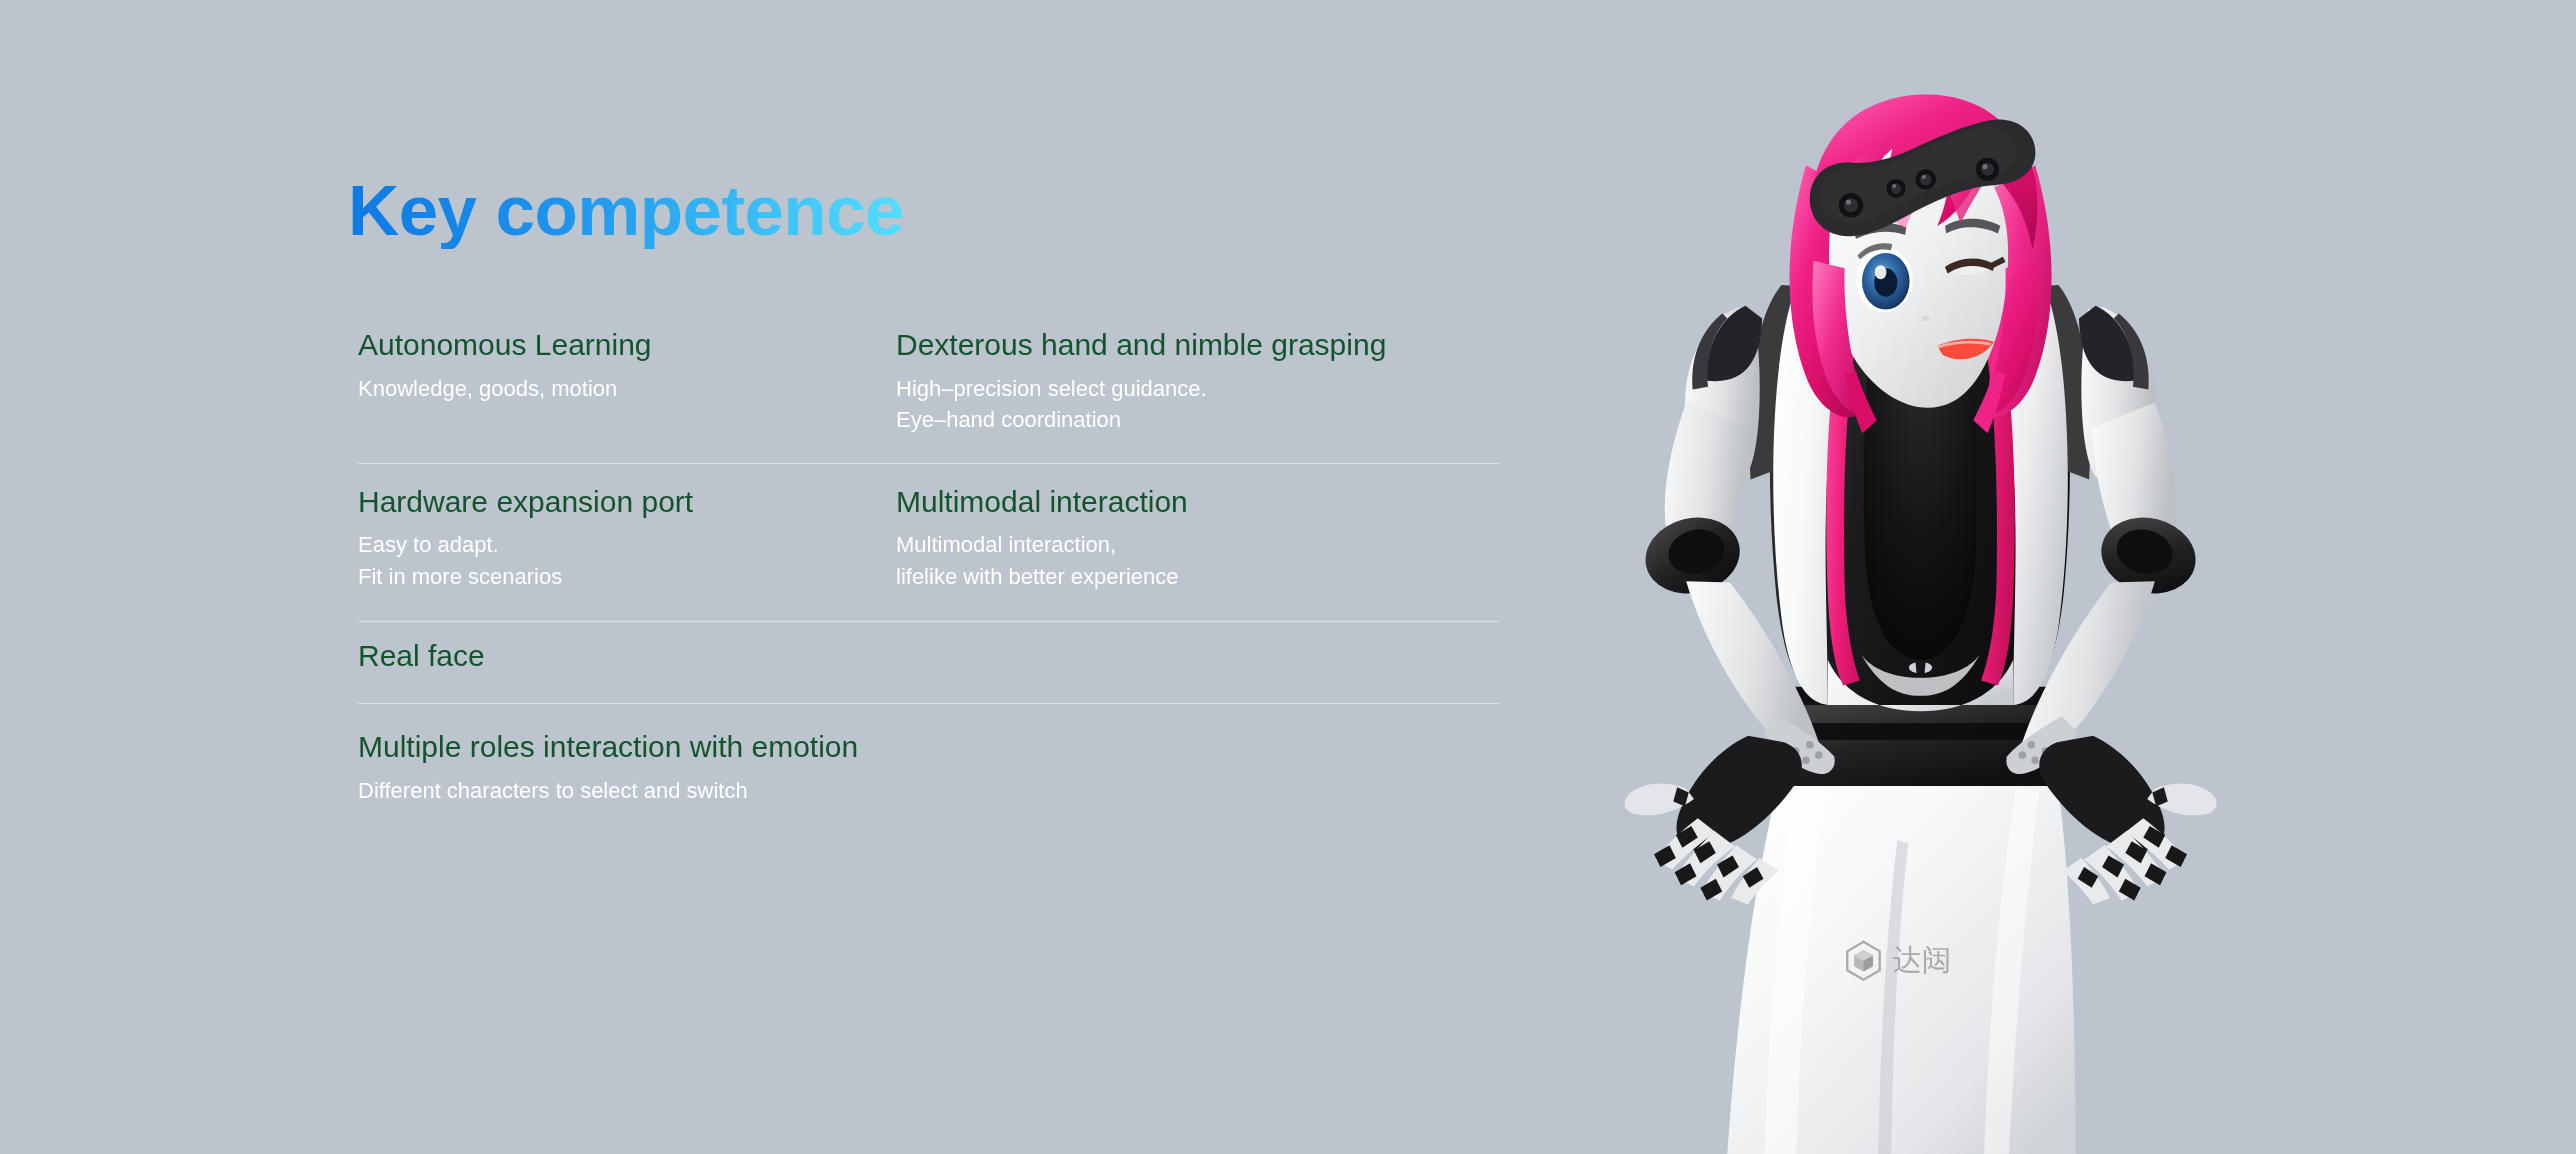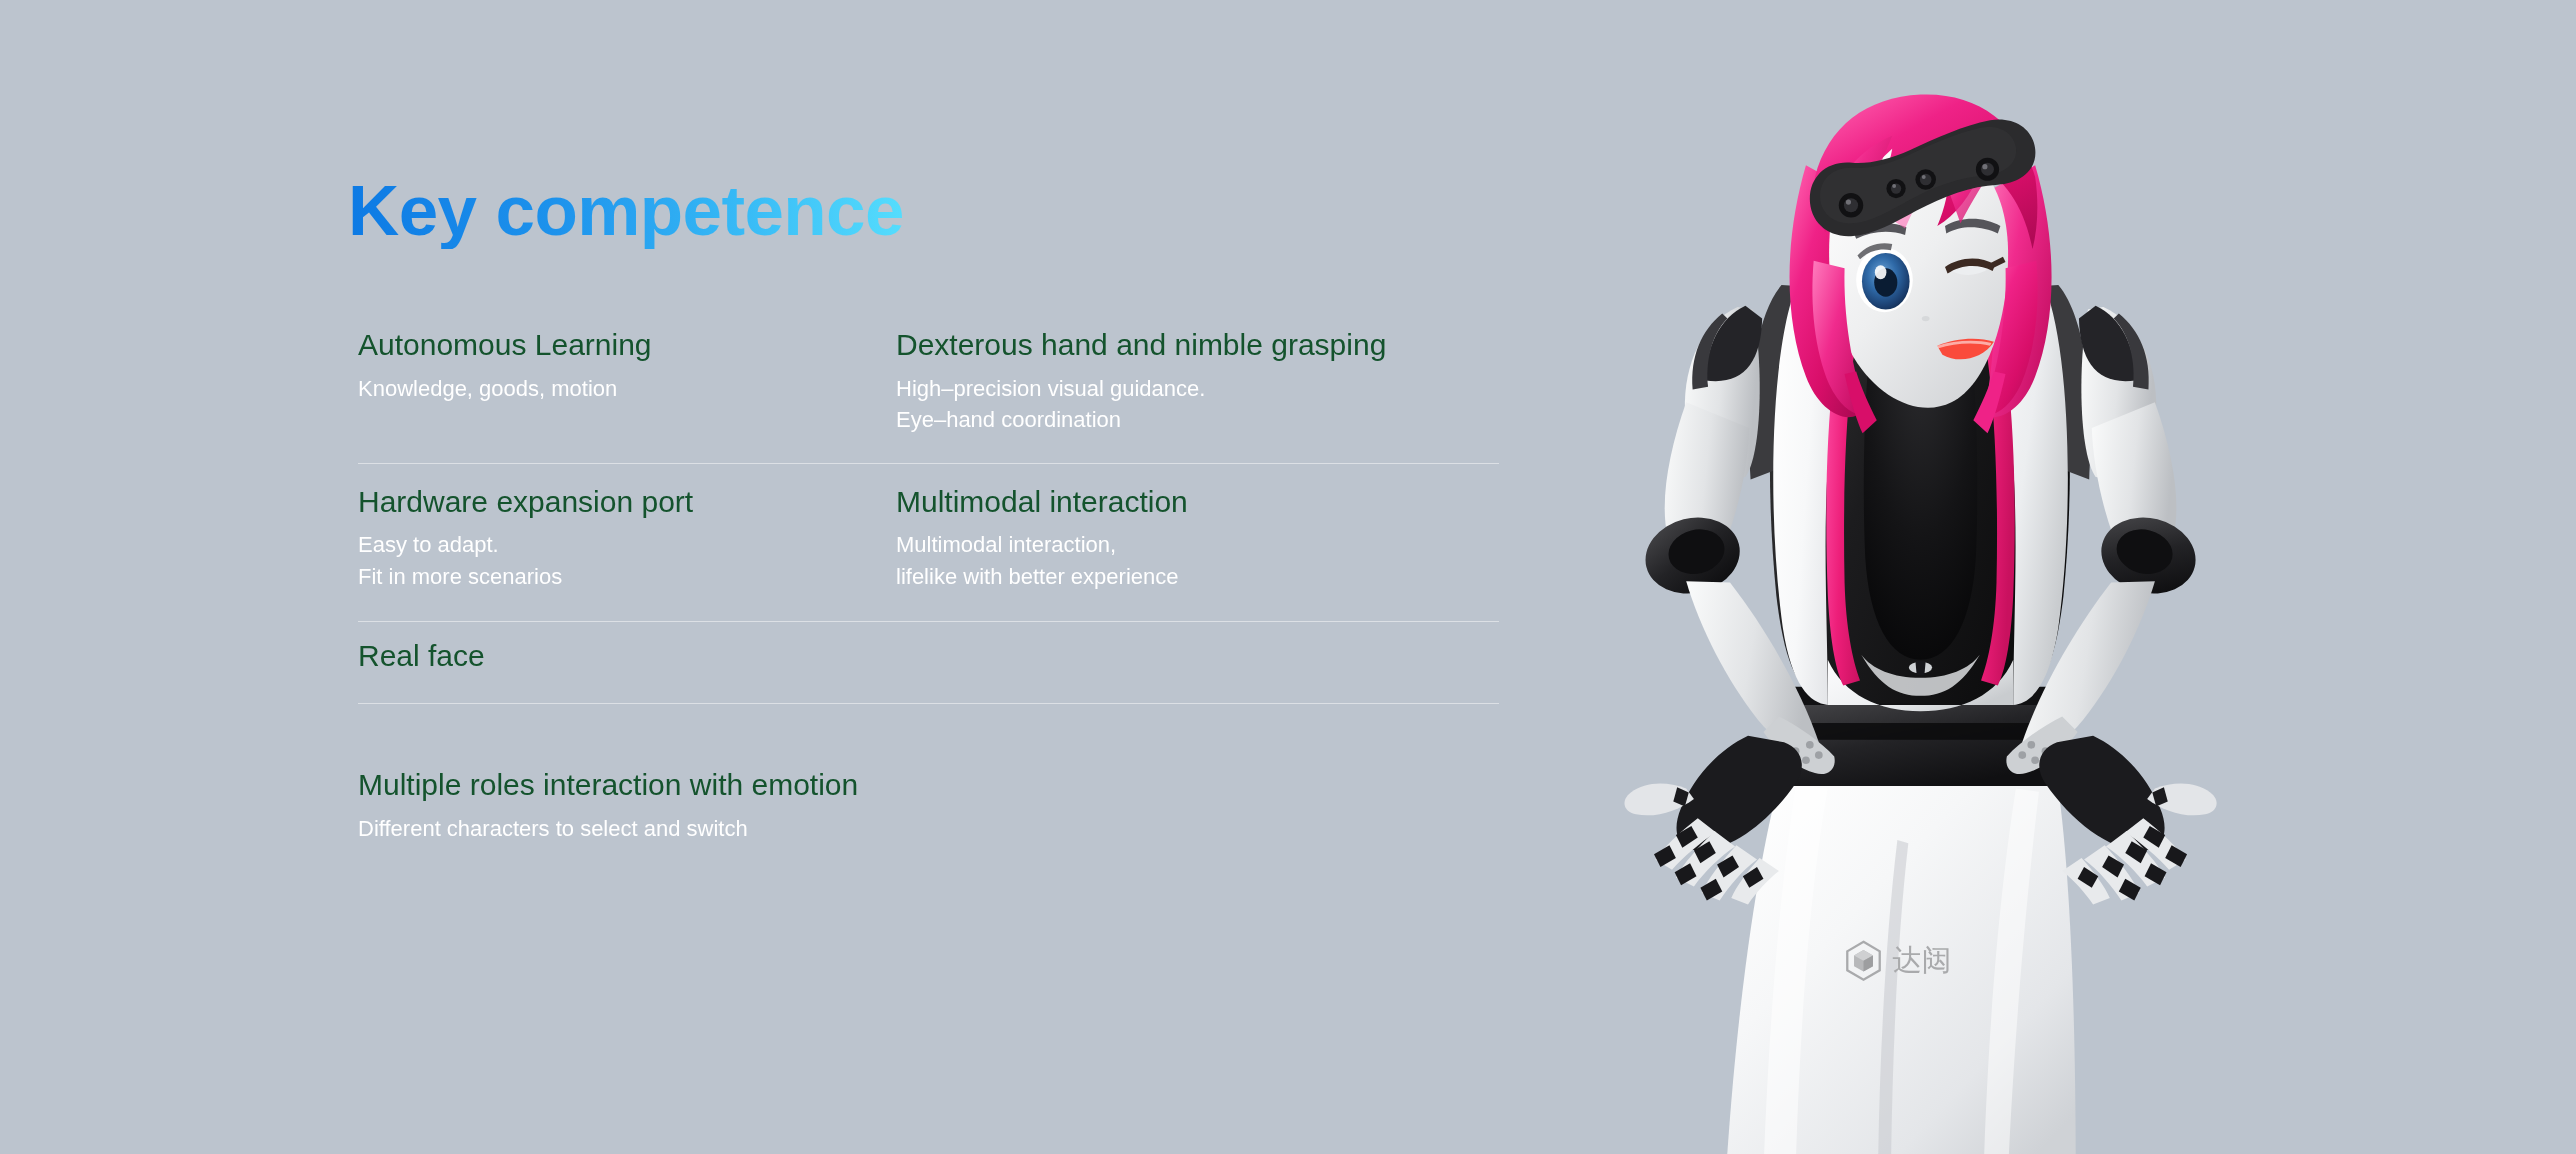--- a/index.html
+++ b/index.html
@@ -24,21 +24,21 @@
   }
 
   
   #features { position:absolute; left:358px; top:309px; width:1141px; }
   .frow { display:flex; position:relative; }
   .frow.div-top::before {
     content:""; position:absolute; left:0; top:0; width:100%; height:1.3px;
     background:rgba(255,255,255,.48);
   }
   .fcell { width:538px; }
-  .fcell.wide { width:100%;margin-top:38px; }
+  .fcell.wide { width:100%; }
   .fcell.right { width:602px; }
   .f-title {
     color:#14532d; font-size:30px; font-weight:400;
     line-height:1.18; white-space:nowrap;
   }
   .f-body {
     color:#ffffff; font-size:22px; font-weight:400;
     line-height:1.44; margin-top:10.3px; white-space:pre-line;
   }
   .r1 { padding:18px 0 27px; }
@@ -59,21 +59,21 @@
 
   <div id="features">
 
     <div class="frow r1">
       <div class="fcell">
         <div class="f-title">Autonomous Learning</div>
         <div class="f-body">Knowledge, goods, motion</div>
       </div>
       <div class="fcell right">
         <div class="f-title">Dexterous hand and nimble grasping</div>
-        <div class="f-body">High–precision visual guidance.
+        <div class="f-body">High–precision select guidance.
 Eye–hand coordination</div>
       </div>
     </div>
 
     <div class="frow r2 div-top">
       <div class="fcell">
         <div class="f-title">Hardware expansion port</div>
         <div class="f-body">Easy to adapt.
 Fit in more scenarios</div>
       </div>

